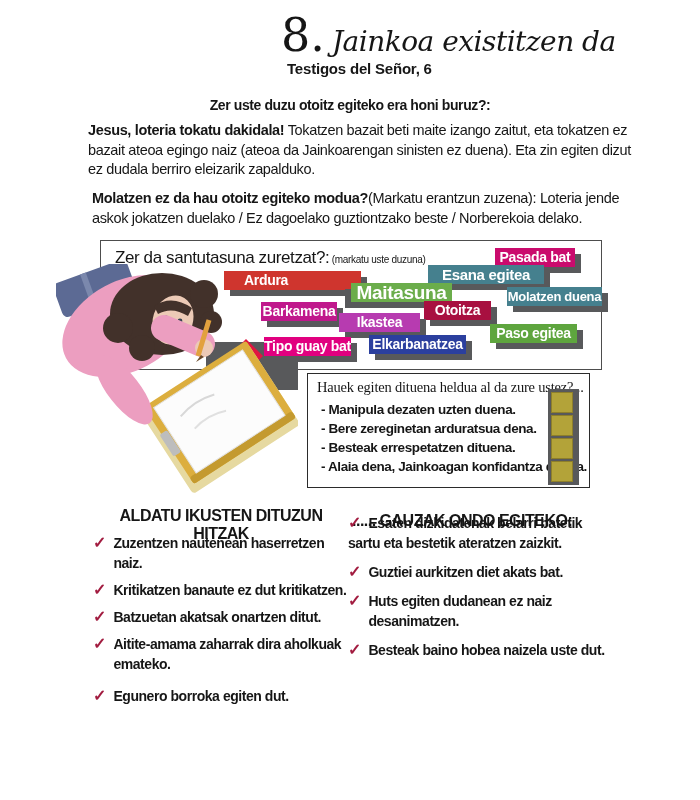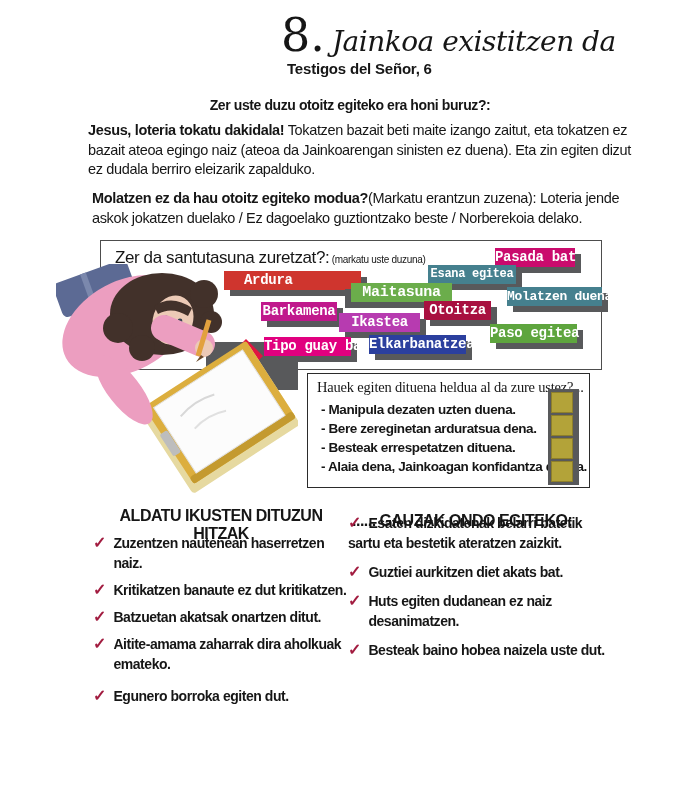--- a/index.html
+++ b/index.html
@@ -21,21 +21,21 @@
   #para2{left:92px;top:189px;width:545px;}
 
   
   .sant-box{position:absolute;left:100px;top:240px;width:500px;height:128px;
             border:1px solid #4d4d4d;background:#fff;z-index:1;}
   .sant-heading{position:absolute;left:14px;top:7px;white-space:nowrap;}
   .sant-heading .hb{font-size:17px;font-weight:normal;letter-spacing:-0.4px;}
   .sant-heading .hn{font-size:10px;letter-spacing:-0.3px;}
 
   
-  #tagLayer{position:absolute;left:0;top:0;width:700px;height:800px;z-index:3;pointer-events:none;font-family:Liberation Mono, monospace;}
+  #tagLayer{position:absolute;left:0;top:0;width:700px;height:800px;z-index:3;pointer-events:none;}
   .tag{position:absolute;color:#fff;font-size:14px;font-weight:600;text-align:center;
        line-height:19px;height:19px;letter-spacing:-0.3px;box-shadow:6px 6px 0 #58595b;
        pointer-events:auto;white-space:nowrap;}
   .tag.shadow-left{box-shadow:-6px 6px 0 #58595b;}
   .tag.align-left{text-align:left;padding-left:7px;}
 
   
   #photo{position:absolute;left:56px;top:264px;width:242px;height:240px;z-index:2;}
 
   
@@ -125,23 +125,23 @@
     <path d="M112 70 q5 4 10 1" stroke="#b97a6e" stroke-width="2" fill="none"></path>
 
     <line x1="108" y1="64" x2="146" y2="80" stroke="#ec9ec0" stroke-width="26" stroke-linecap="round"></line>
     <circle cx="148" cy="84" r="9" fill="#eccab6"></circle>
     <line x1="153" y1="56" x2="142" y2="92" stroke="#e2a13e" stroke-width="5"></line>
     <path d="M140 98 l5 -7 3 2 z" fill="#6b4a2a"></path>
   </svg>
 
   <div id="tagLayer">
       <div class="tag" style="left: 495px; top: 248px; width: 80px; background: rgb(202, 11, 109);">Pasada bat</div>
-      <div class="tag" style="left: 428px; top: 265px; width: 88px; background: rgb(69, 128, 142); font-size: 12px;">Esana egitea</div>
+      <div class="tag" style="left: 428px; top: 265px; width: 116px; background: rgb(69, 128, 142); font-size: 15px;">Esana egitea</div>
       <div class="tag align-left" style="left: 224px; top: 271px; width: 117px; background: rgb(207, 53, 46); padding-left: 20px;">Ardura</div>
-      <div class="tag shadow-left" style="left: 351px; top: 283px; width: 101px; background: rgb(107, 173, 75); font-size: 15px;">Maitasuna</div>
+      <div class="tag shadow-left" style="left: 351px; top: 283px; width: 101px; background: rgb(107, 173, 75); font-size: 19px;">Maitasuna</div>
       <div class="tag" style="left: 507px; top: 287px; width: 95px; background: rgb(69, 128, 142); font-size: 13px;">Molatzen duena</div>
       <div class="tag" style="left: 261px; top: 302px; width: 76px; background: rgb(192, 24, 140);">Barkamena</div>
       <div class="tag" style="left: 424px; top: 301px; width: 67px; background: rgb(168, 16, 64);">Otoitza</div>
       <div class="tag" style="left: 339px; top: 313px; width: 81px; background: rgb(183, 59, 176);">Ikastea</div>
       <div class="tag" style="left: 474px; top: 324px; width: 87px; background: rgb(94, 165, 62); margin-left: 16px;">Paso egitea</div>
       <div class="tag" style="left: 369px; top: 335px; width: 97px; background: rgb(43, 63, 158);">Elkarbanatzea</div>
       <div class="tag" style="left: 264px; top: 337px; width: 87px; background: rgb(225, 0, 127);">Tipo guay bat</div>
     </div>
 
   <div class="heldua-box">

